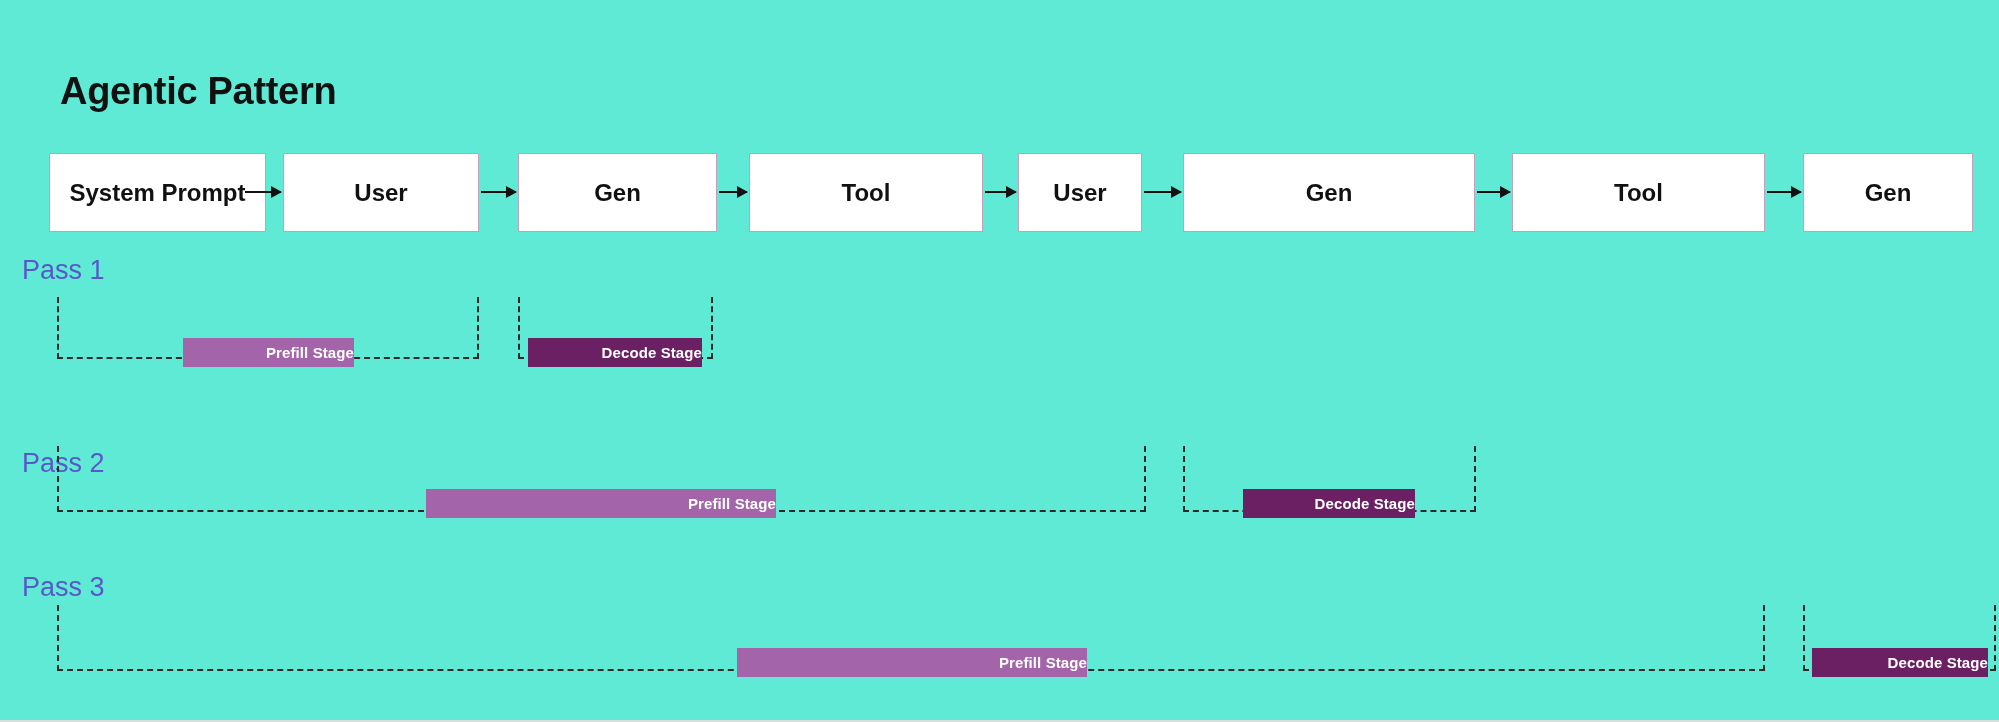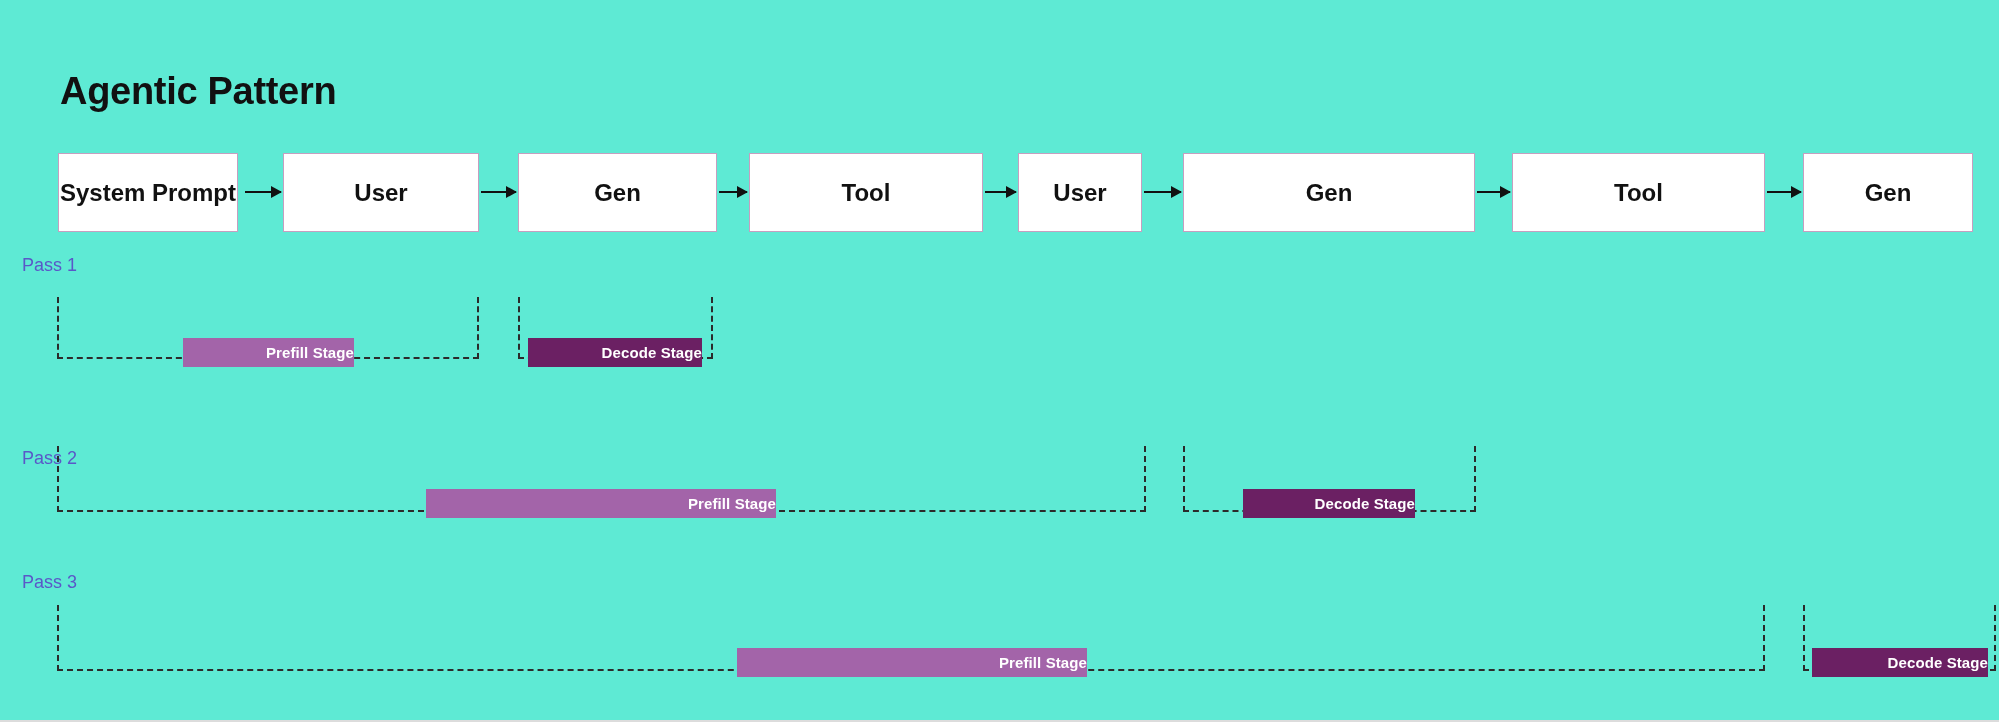--- a/index.html
+++ b/index.html
@@ -70,21 +70,21 @@
     height: 0;
     border-left: 11px solid #111111;
     border-top: 6px solid transparent;
     border-bottom: 6px solid transparent;
   }
 
   
   .pass-label {
     position: absolute;
     left: 22px;
-    font-size: 18px;
+    font-size: 27px;
     color: #5a58c8;
     white-space: nowrap;
   }
 
   
   .bracket {
     position: absolute;
     box-sizing: border-box;
     border-left: 2.5px dashed #2b2b2b;
     border-right: 2.5px dashed #2b2b2b;
@@ -111,21 +111,21 @@
   .stage-decode  { background: #6b2063; }
 </style>
 </head>
 <body>
 
 <div id="canvas">
 
   <div class="title">Agentic Pattern</div>
 
   <div id="flow-layer">
-      <div class="flow-box" style="left: 58px; width: 180px;">
+      <div class="flow-box" style="left: 49px; width: 217px;">
         <span class="flow-label">System Prompt</span>
       </div>
       <div class="flow-box" style="left: 283px; width: 196px;">
         <span class="flow-label">User</span>
       </div>
       <div class="flow-box" style="left: 518px; width: 199px;">
         <span class="flow-label">Gen</span>
       </div>
       <div class="flow-box" style="left: 749px; width: 234px;">
         <span class="flow-label">Tool</span>

